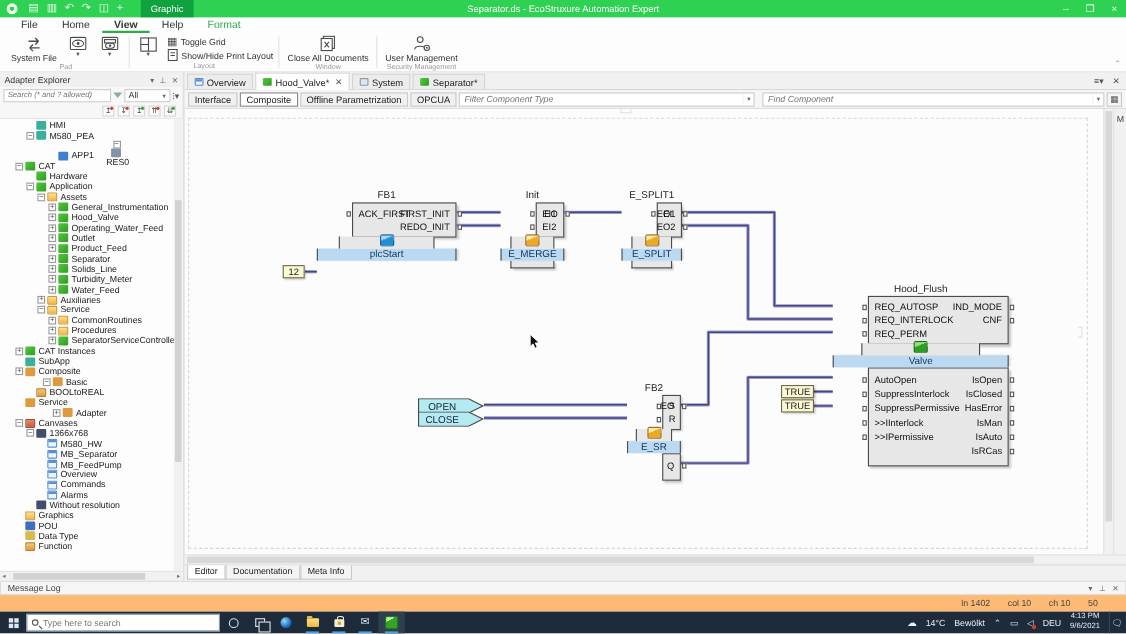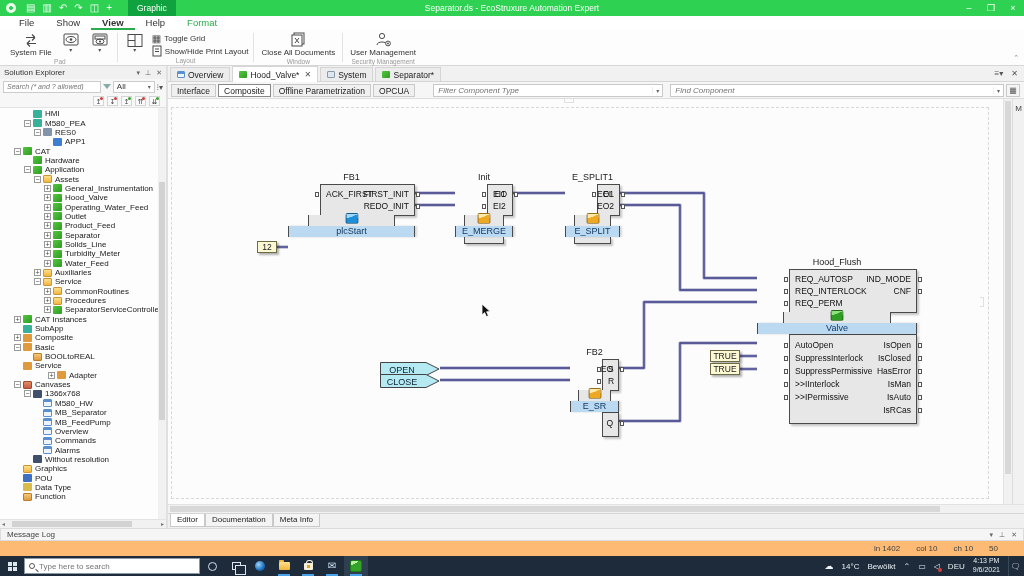--- a/index.html
+++ b/index.html
@@ -83,21 +83,21 @@
   .tico.sys { background:#dfe7ee; border:1px solid #8a9aa8; }
   .dtab .closex { font-size:8px; color:#555; margin-left:2px; }
   #tab-right { margin-left:auto; display:flex; gap:8px; padding:0 6px 3px 0; color:#555; font-size:8px; }
 
   #subbar { height:17px; background:#f6f6f6; border-bottom:1px solid #ddd; display:flex; align-items:center; gap:2px; padding:0 3px; font-size:8.5px; }
   .sbtn { border:1px solid #c9c9c9; background:#f0f0f0; height:13px; line-height:12px; padding:0 5px; color:#222; }
   .sbtn.active { background:#fff; border-color:#888; }
   .combo { height:13px; border:1px solid #c9c9c9; background:#fff; display:flex; align-items:center; padding:0 0 0 1px; }
   .combo input { border:none; outline:none; flex:1; font-size:8px; font-style:italic; color:#888; padding:0 3px; font-family:"Liberation Sans",sans-serif; min-width:0; background:transparent; }
   .combo .arrow { font-size:6px; color:#666; padding:0 3px; border-left:1px solid #eee; }
-  #combo-filter { width:230px; margin-left:16px; }
+  #combo-filter { width:269px; margin-left:0; }
   #combo-find { flex:1; margin-left:5px; }
   #find-btn { width:14px; height:13px; border:1px solid #c9c9c9; background:#f5f5f5; font-size:8px; line-height:12px; text-align:center; color:#555; margin-right:1px; }
 
   #canvasrow { flex:1; display:flex; overflow:hidden; }
   #canvas { position:relative; flex:1; background:#fcfcfc; overflow:hidden; }
   #pageborder { position:absolute; left:3px; top:8px; width:818px; height:392px; border:1px dashed #d8d8d8; }
   .pgmark { position:absolute; border:1px solid #e0e0e0; }
   #wires { position:absolute; left:0; top:0; }
   #canvas-vscroll { width:9px; background:#f1f1f1; border-left:1px solid #e2e2e2; position:relative; }
   #canvas-vscroll .thumb { position:absolute; left:1px; right:1px; top:2px; height:92%; background:#d8d8d8; }
@@ -183,21 +183,21 @@
   <div id="wtitle">Separator.ds - EcoStruxure Automation Expert</div>
   <div id="wctrl">
     <span>–</span>
     <span>❒</span>
     <span>×</span>
   </div>
 </div>
 
 <div id="menubar">
     <span class="mtab">File</span>
-    <span class="mtab">Show</span>
+    <span class="mtab">Home</span>
     <span class="mtab active">View</span>
     <span class="mtab">Help</span>
     <span class="mtab ctx">Format</span>
   </div>
 
 <div id="ribbon">
   <div class="rgroup">
     <div class="ritems">
       <div class="bigbtn">
         <span class="bicon">
@@ -299,21 +299,21 @@
     </div>
     <div class="glabel">Security Management</div>
   </div>
   <div id="ribbon-collapse">⌃</div>
 </div>
 
 <div id="main">
 
   <div id="solution">
     <div id="sol-head">
-      <span>Solution Explorer</span>
+      <span>Adapter Explorer</span>
       <span class="hicons">
         <span>▾</span>
         <span>⊥</span>
         <span>✕</span>
       </span>
     </div>
     <div id="sol-search-row">
       <input id="sol-search" placeholder="Search (* and ? allowed)" style="">
       <span class="funnel"></span>
       <span id="sol-all">
@@ -336,21 +336,21 @@
     <div class="trow" style="padding-left: 24px;">
           <span class="expsp"></span>
           <span class="ti ic-screen"></span>
           <span>HMI</span>
         </div>
         <div class="trow" style="padding-left: 24px;">
           <span class="exp">−</span>
           <span class="ti ic-screen"></span>
           <span>M580_PEA</span>
         </div>
-        <div class="trow" style="padding-left: 34px;">
+        <div class="trow" style="padding-left: 48px; flex-direction: column;">
           <span class="exp">−</span>
           <span class="ti ic-chip"></span>
           <span>RES0</span>
         </div>
         <div class="trow" style="padding-left: 44px;">
           <span class="expsp"></span>
           <span class="ti ic-app"></span>
           <span>APP1</span>
         </div>
         <div class="trow" style="padding-left: 14px;">
@@ -451,21 +451,21 @@
         <div class="trow" style="padding-left: 14px;">
           <span class="expsp"></span>
           <span class="ti ic-screen"></span>
           <span>SubApp</span>
         </div>
         <div class="trow" style="padding-left: 14px;">
           <span class="exp">+</span>
           <span class="ti ic-boxo"></span>
           <span>Composite</span>
         </div>
-        <div class="trow" style="padding-left: 14px;">
+        <div class="trow" style="padding-left: 14px; margin-left: 25px;">
           <span class="exp">−</span>
           <span class="ti ic-boxo"></span>
           <span>Basic</span>
         </div>
         <div class="trow" style="padding-left: 24px;">
           <span class="expsp"></span>
           <span class="ti ic-foldero"></span>
           <span>BOOLtoREAL</span>
         </div>
         <div class="trow" style="padding-left: 14px;">

